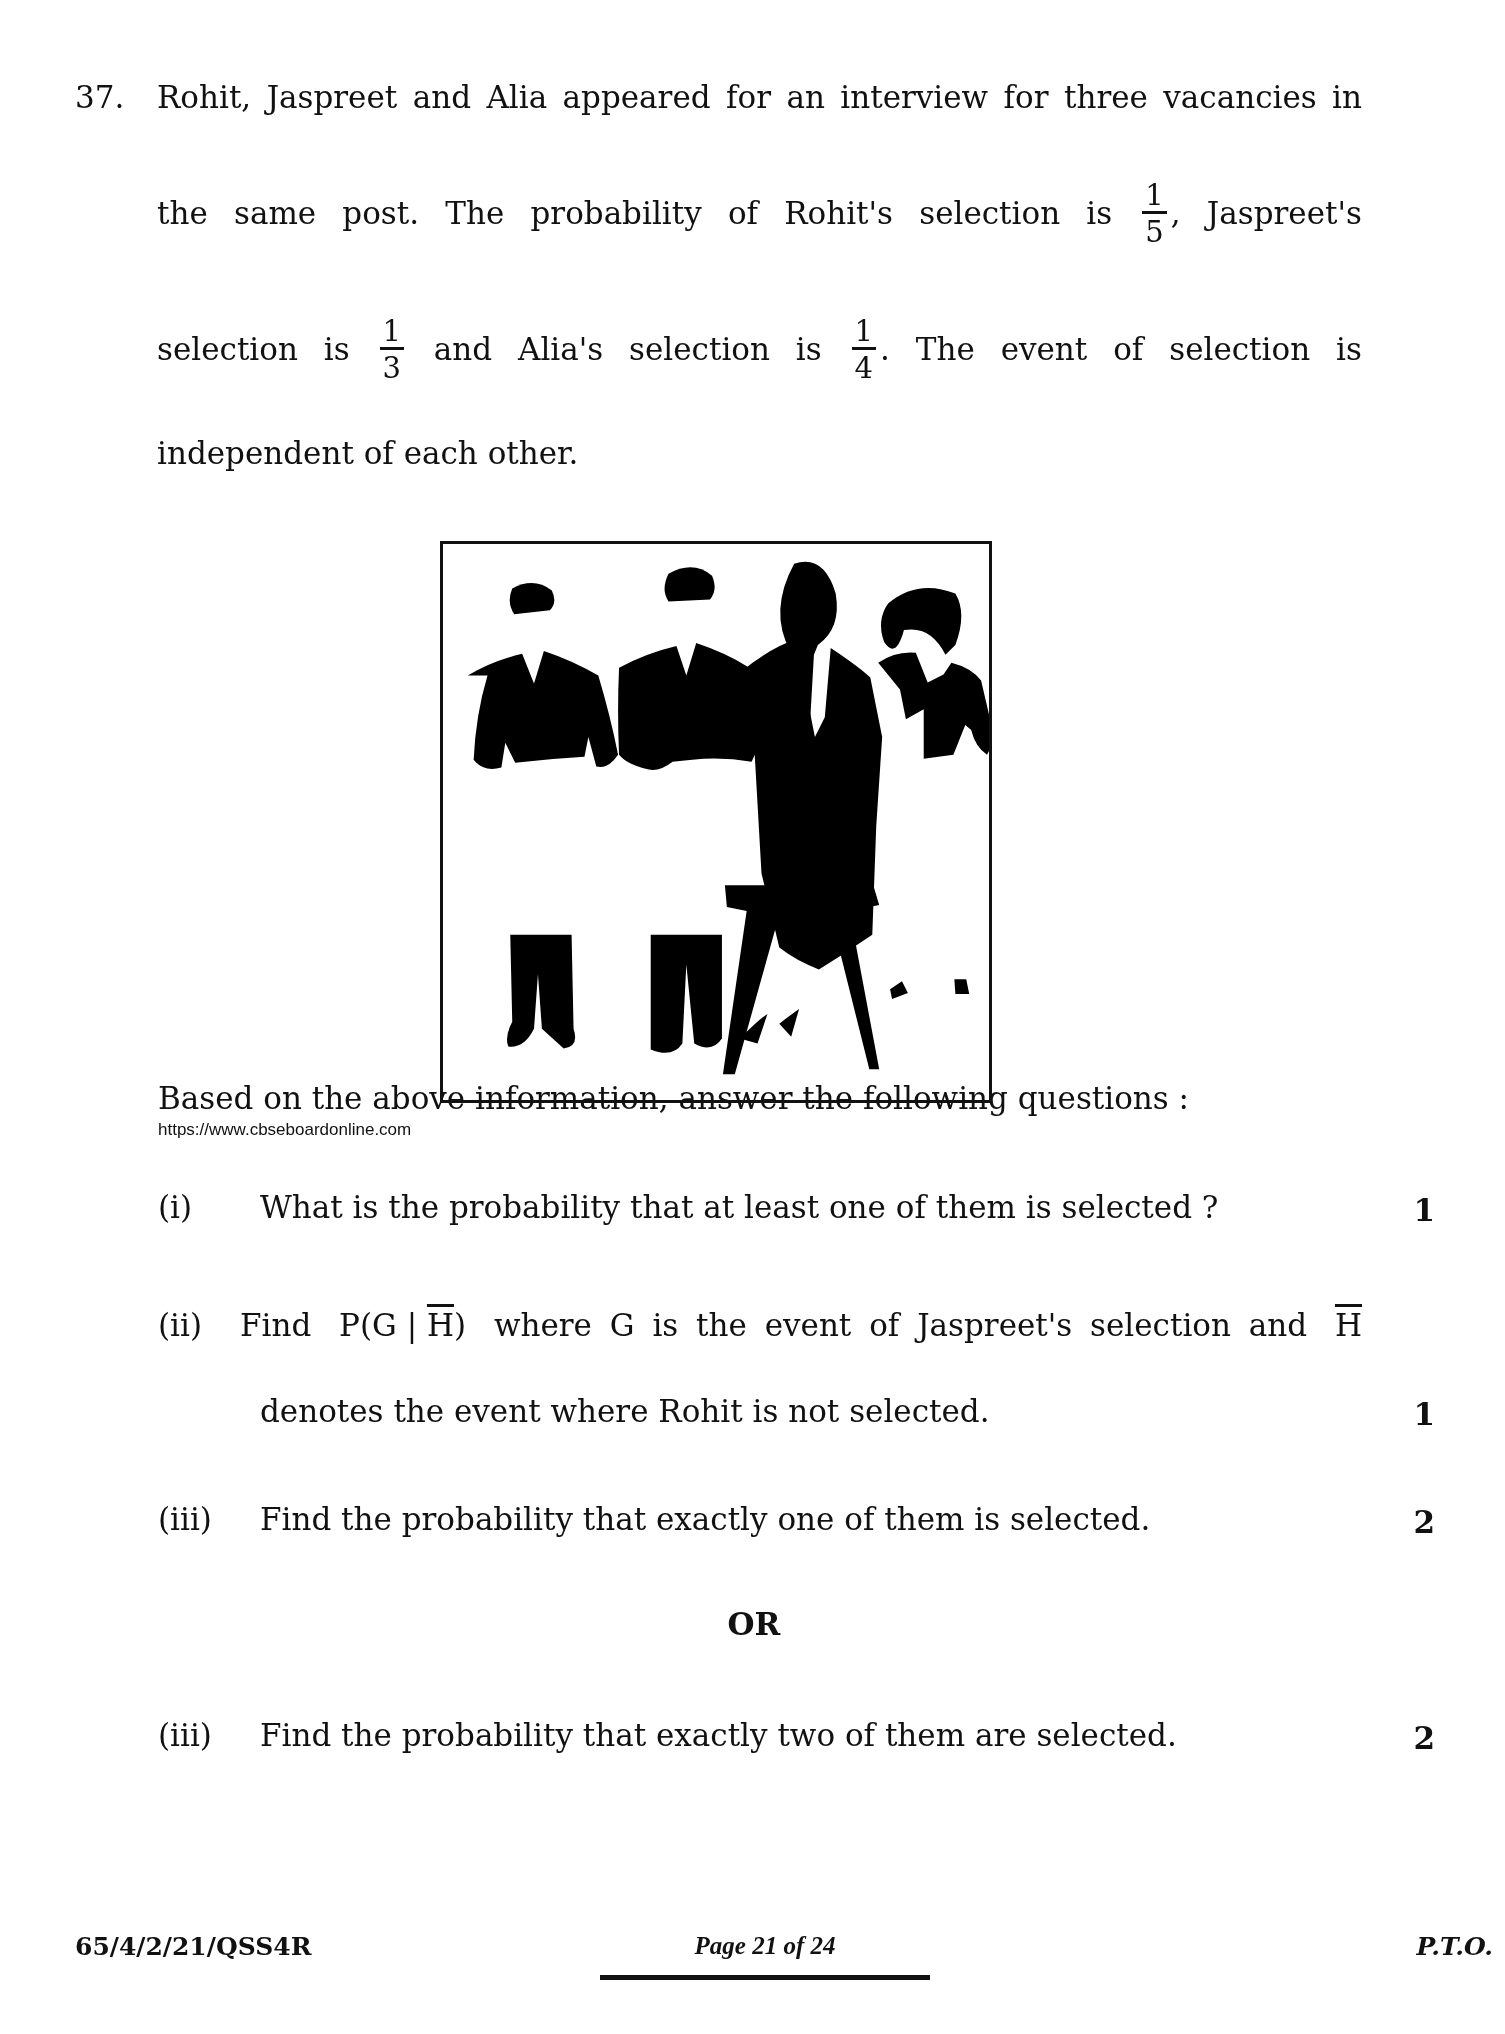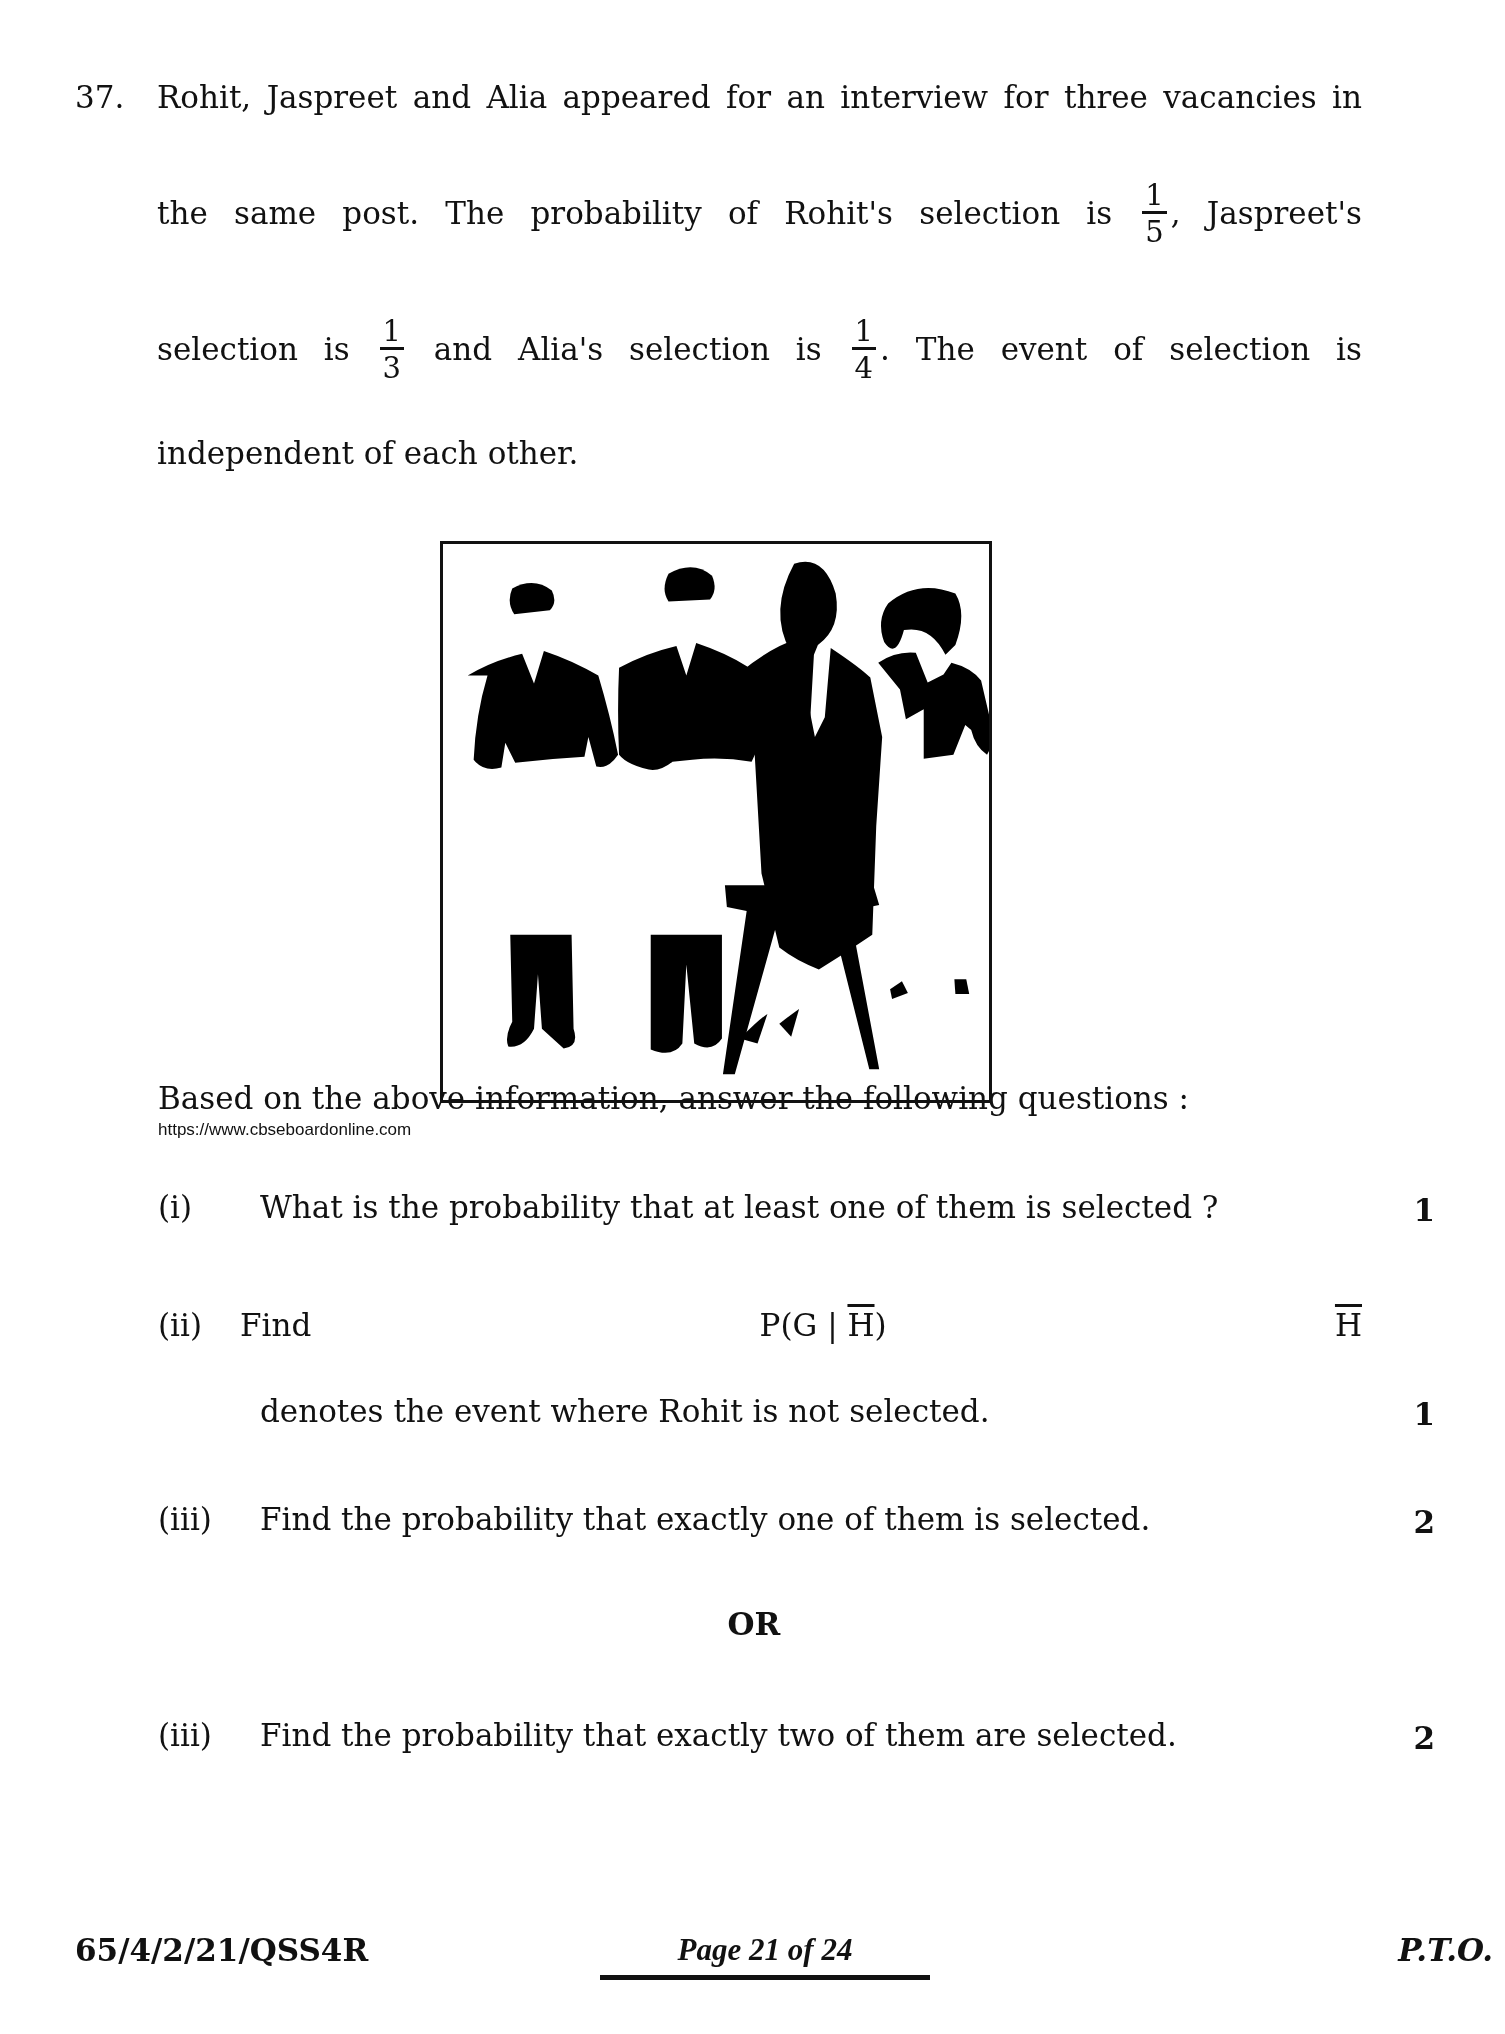--- a/index.html
+++ b/index.html
@@ -14,21 +14,21 @@
   .frac .den { padding-top: 3px; }
   .figure { left: 440px; top: 541px; width: 552px; height: 562px; border: 3px solid #111; box-sizing: border-box; background: #fff; }
   .figure svg { width: 100%; height: 100%; display: block; }
   .url { font-family: "Liberation Sans", "DejaVu Sans", sans-serif; font-size: 17px; left: 158px; top: 1120px; color: #111; }
   .item { font-size: 31px; line-height: 1; }
   .roman { left: 158px; }
   .itext { left: 240px; margin-left: 20px; }
   .marks { left: 1410px; width: 25px; text-align: right; font-weight: bold; font-size: 31px; }
   .or { left: 0; width: 1436px; text-align: center; font-weight: bold; font-size: 31px; top: 1606px; padding-left: 36px; }
   .over { text-decoration: overline; text-decoration-thickness: 3px; }
-  .footer { font-weight: bold; font-size: 31px; top: 1932px; }
+  .footer { font-weight: bold; font-size: 25px; top: 1932px; }
   .footer-left { left: 75px; }
   .footer-center { left: 600px; width: 330px; text-align: center; font-style: italic; font-family: Liberation Serif, serif; }
   .footer-rule { left: 600px; top: 1975px; width: 330px; height: 5px; background: #111; }
   .footer-right { left: 1398px; width: 95px; text-align: right; font-style: italic; }
 </style>
 </head>
 <body>
 
 <div class="abs txt qnum">37.</div>
 
@@ -120,20 +120,21 @@
 <div class="abs url">https://www.cbseboardonline.com</div>
 
 <div class="abs item roman" style="top:1192px;">(i)</div>
 <div class="abs item itext" style="top:1192px;">What is the probability that at least one of them is selected ?</div>
 <div class="abs marks" style="top:1192px;">1</div>
 
 <div class="abs item roman" style="top:1310px;">(ii)</div>
 <div class="abs item" style="left:240px; top:1310px; width:1122px; display:flex; justify-content:space-between;">
   <span>Find</span>
   <span><span>P(G |</span> <span class="over">H</span><span>)</span></span>
+  <span style="word-spacing:8px;">where G is the event of Jaspreet's selection and</span>
   <span class="over">H</span>
 </div>
 <div class="abs item itext" style="top:1396px;">denotes the event where Rohit is not selected.</div>
 <div class="abs marks" style="top:1396px;">1</div>
 
 <div class="abs item roman" style="top:1504px;">(iii)</div>
 <div class="abs item itext" style="top:1504px;">Find the probability that exactly one of them is selected.</div>
 <div class="abs marks" style="top:1504px;">2</div>
 
 <div class="abs or">OR</div>

